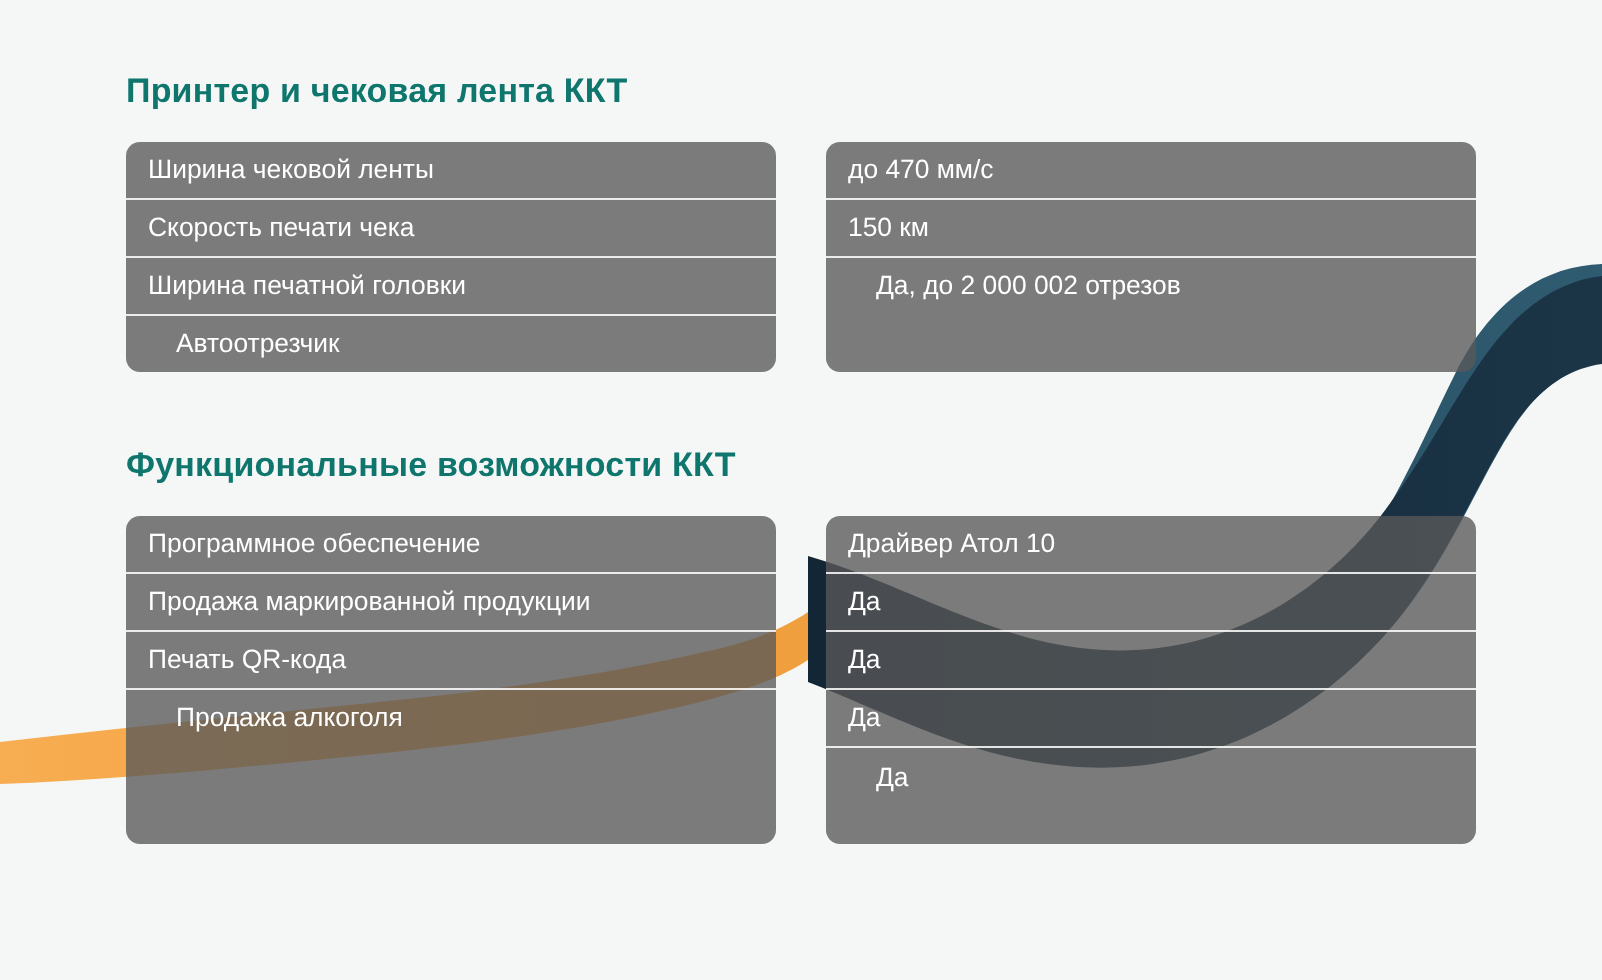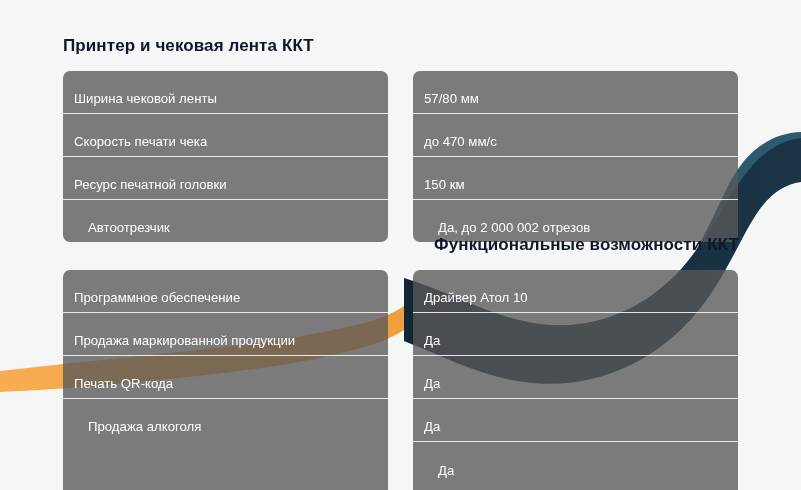--- a/index.html
+++ b/index.html
@@ -41,26 +41,26 @@
     width: 801px;
     height: 490px;
   }
 
   .section {
     position: absolute;
     left: 63px;
     width: 676px;
   }
   .section-1 { top: 36px; }
-  .section-2 { top: 235px; text-align: right; }
+  .section-2 { top: 223px; }
 
   .section-title {
     font-size: 17px;
     font-weight: bold;
-    color: #0f172a;
+    color: #0f766e;
     letter-spacing: 0.1px;
     margin: 0 0 15px 0;
     line-height: 20px;
     white-space: nowrap;
   }
 
   .spec-columns {
     display: flex;
     gap: 25px;
   }
@@ -76,21 +76,20 @@
   .spec-row {
     min-height: 28px;
     box-sizing: border-box;
     padding: 5px 11px 5px 11px;
     color: #ffffff;
     font-size: 13.2px;
     line-height: 18px;
     display: flex;
     align-items: center;
     border-bottom: 1px solid rgba(255,255,255,0.85);
-    margin-top: 14px;
   }
   .spec-row:last-child {
     border-bottom: none;
     padding-left: 25px;
   }
   .spec-row.tall {
     min-height: 48px;
     align-items: flex-start;
     padding-top: 6px;
   }
@@ -166,31 +165,28 @@
       <div class="spec-columns">
 
         <div class="spec-col">
           <div class="spec-row">
             <span class="txt">Ширина чековой ленты</span>
           </div>
           <div class="spec-row">
             <span class="txt">Скорость печати чека</span>
           </div>
           <div class="spec-row">
-            <span class="txt">Ресурс печатной головки</span>
+            <span class="txt">Ширина печатной головки</span>
           </div>
           <div class="spec-row">
             <span class="txt">Автоотрезчик</span>
           </div>
         </div>
 
         <div class="spec-col">
-          <div class="spec-row">
-            <span class="txt">57/80 мм</span>
-          </div>
           <div class="spec-row">
             <span class="txt">до 470 мм/с</span>
           </div>
           <div class="spec-row">
             <span class="txt">150 км</span>
           </div>
           <div class="spec-row">
             <span class="txt">Да, до 2 000 002 отрезов</span>
           </div>
         </div>

